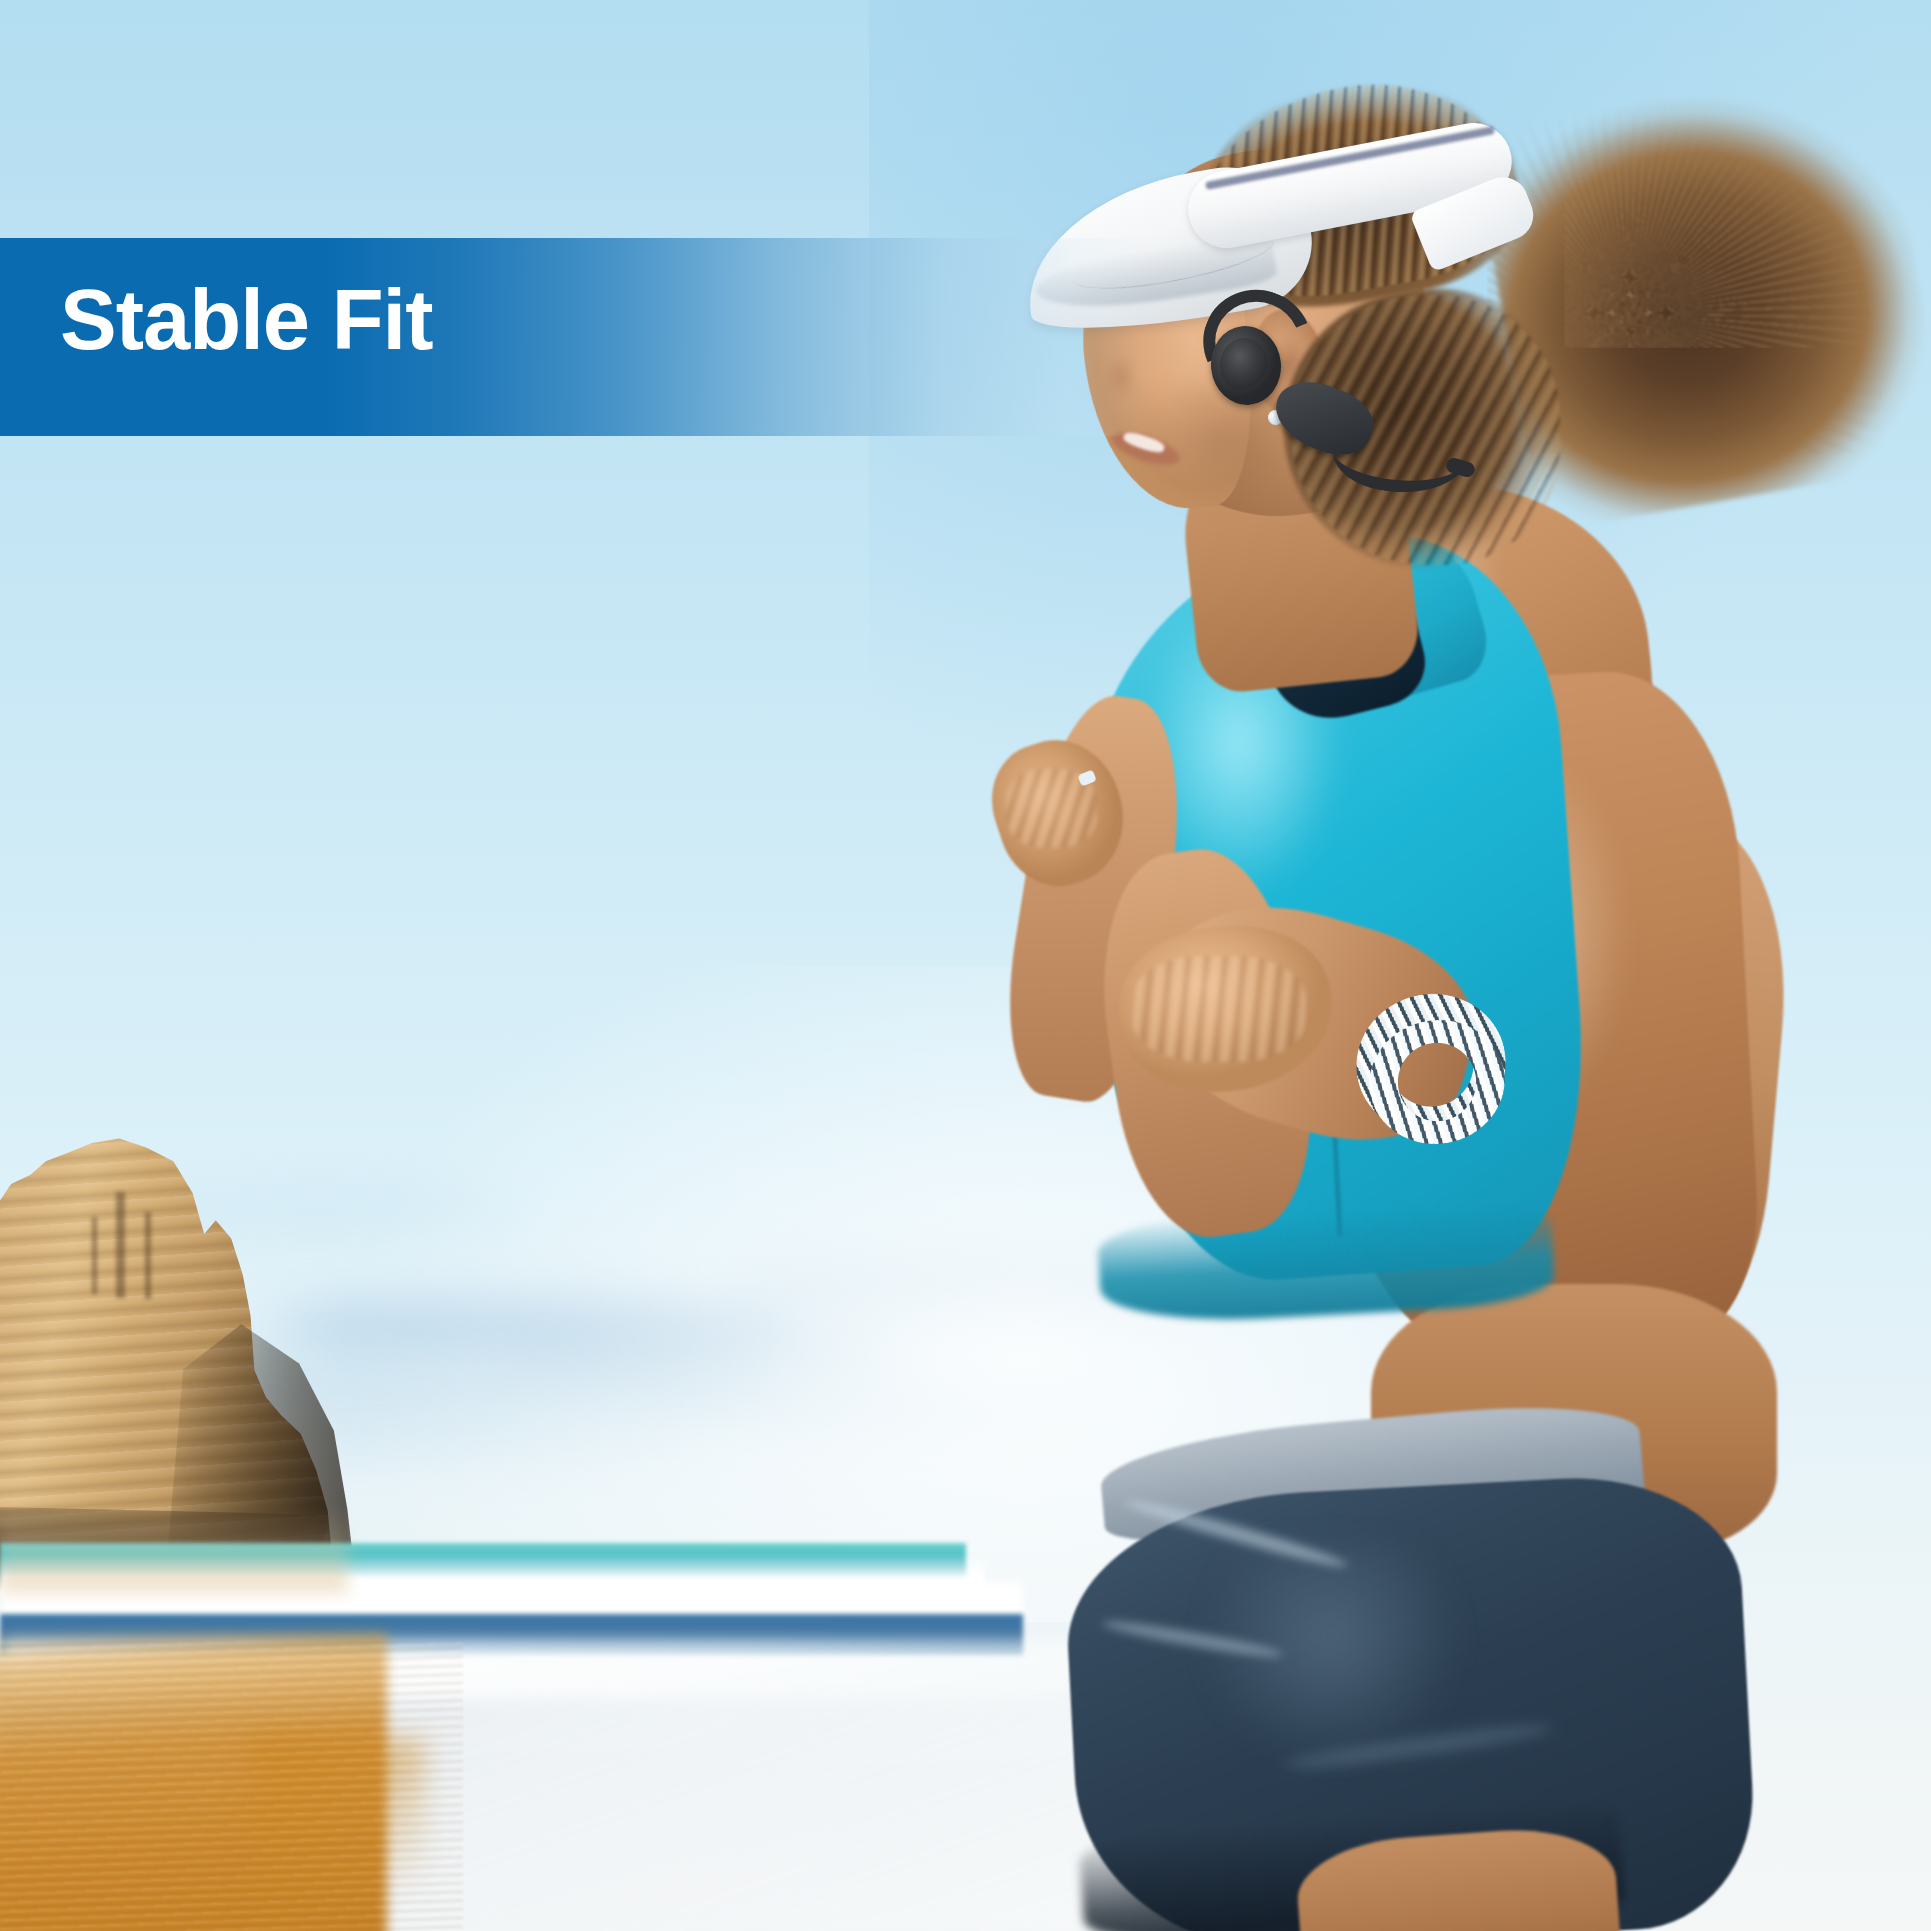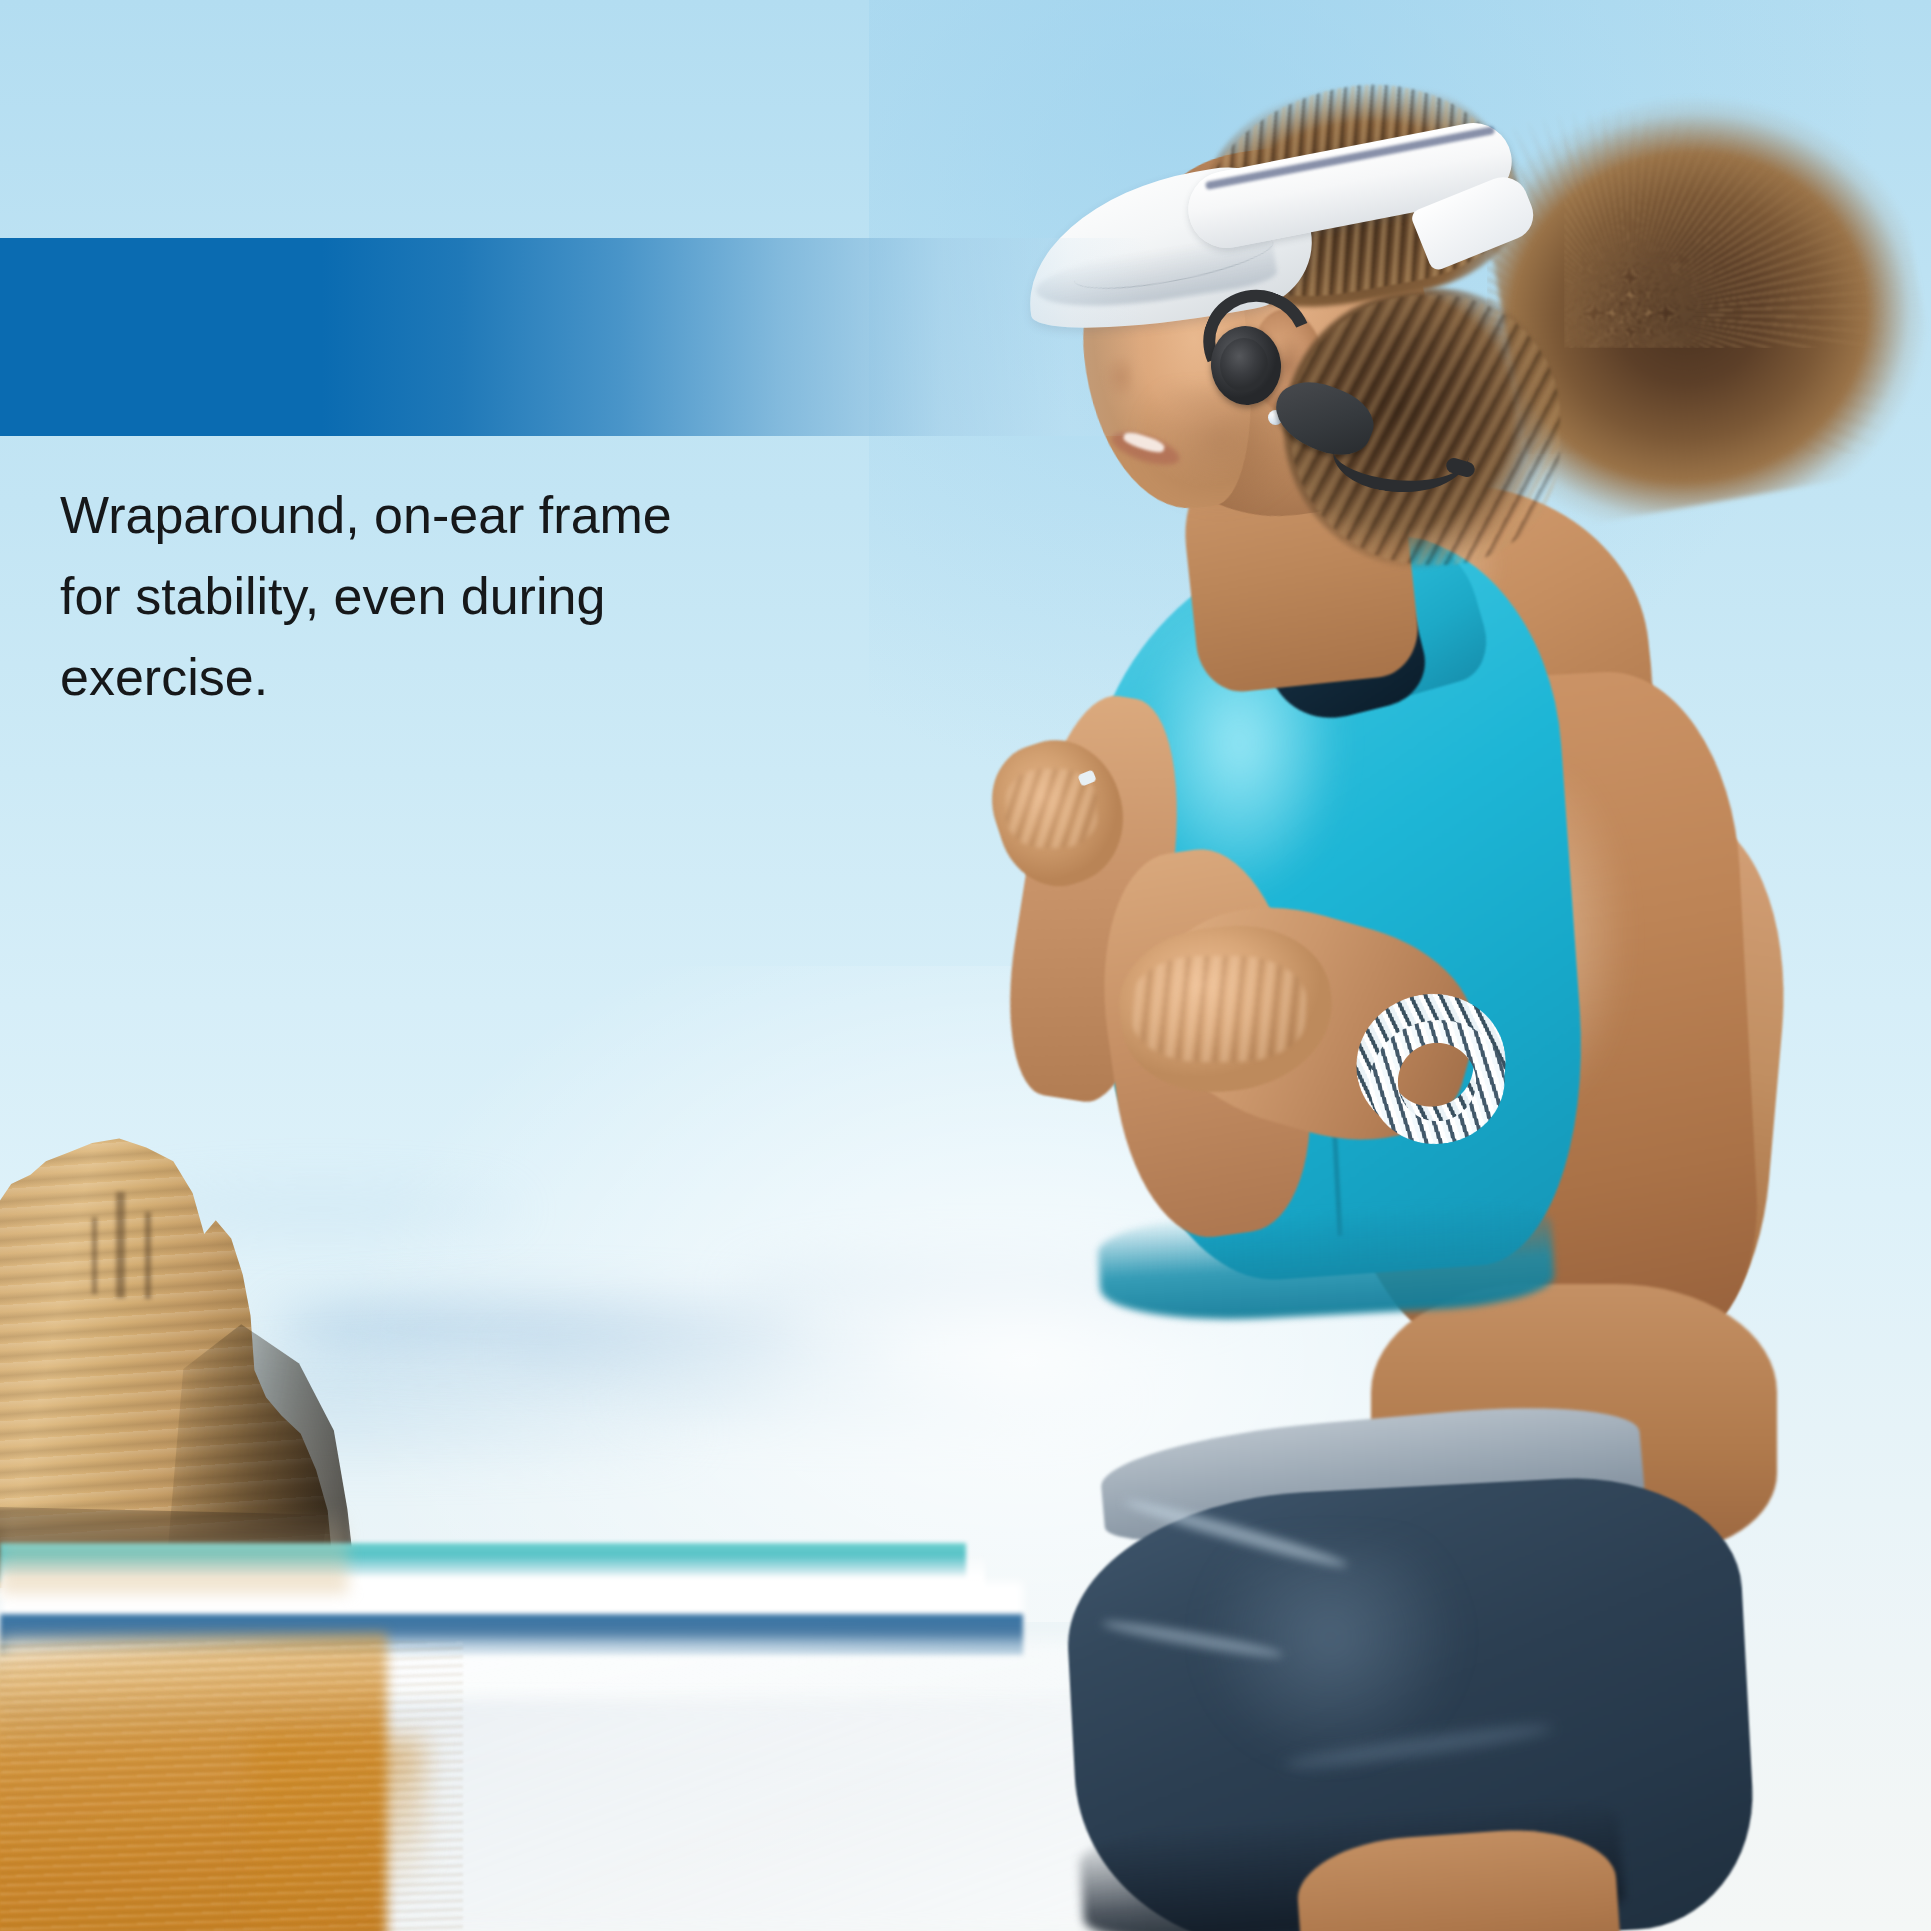--- a/index.html
+++ b/index.html
@@ -967,17 +967,17 @@
     <div class="shorts"></div>
     <div class="shorts-hi"></div>
     <div class="shorts-fold1"></div>
     <div class="shorts-fold2"></div>
     <div class="shorts-fold3"></div>
     <div class="shorts-hem"></div>
     <div class="thigh"></div>
   </div>
 
   <div class="banner"></div>
-
-  <div class="body-copy">Wraparound, on-ear frame for stability, even during exercise.</div>
+  <div class="banner-title">Stable Fit</div>
+
 
 </div>
 
 
 </body></html>

